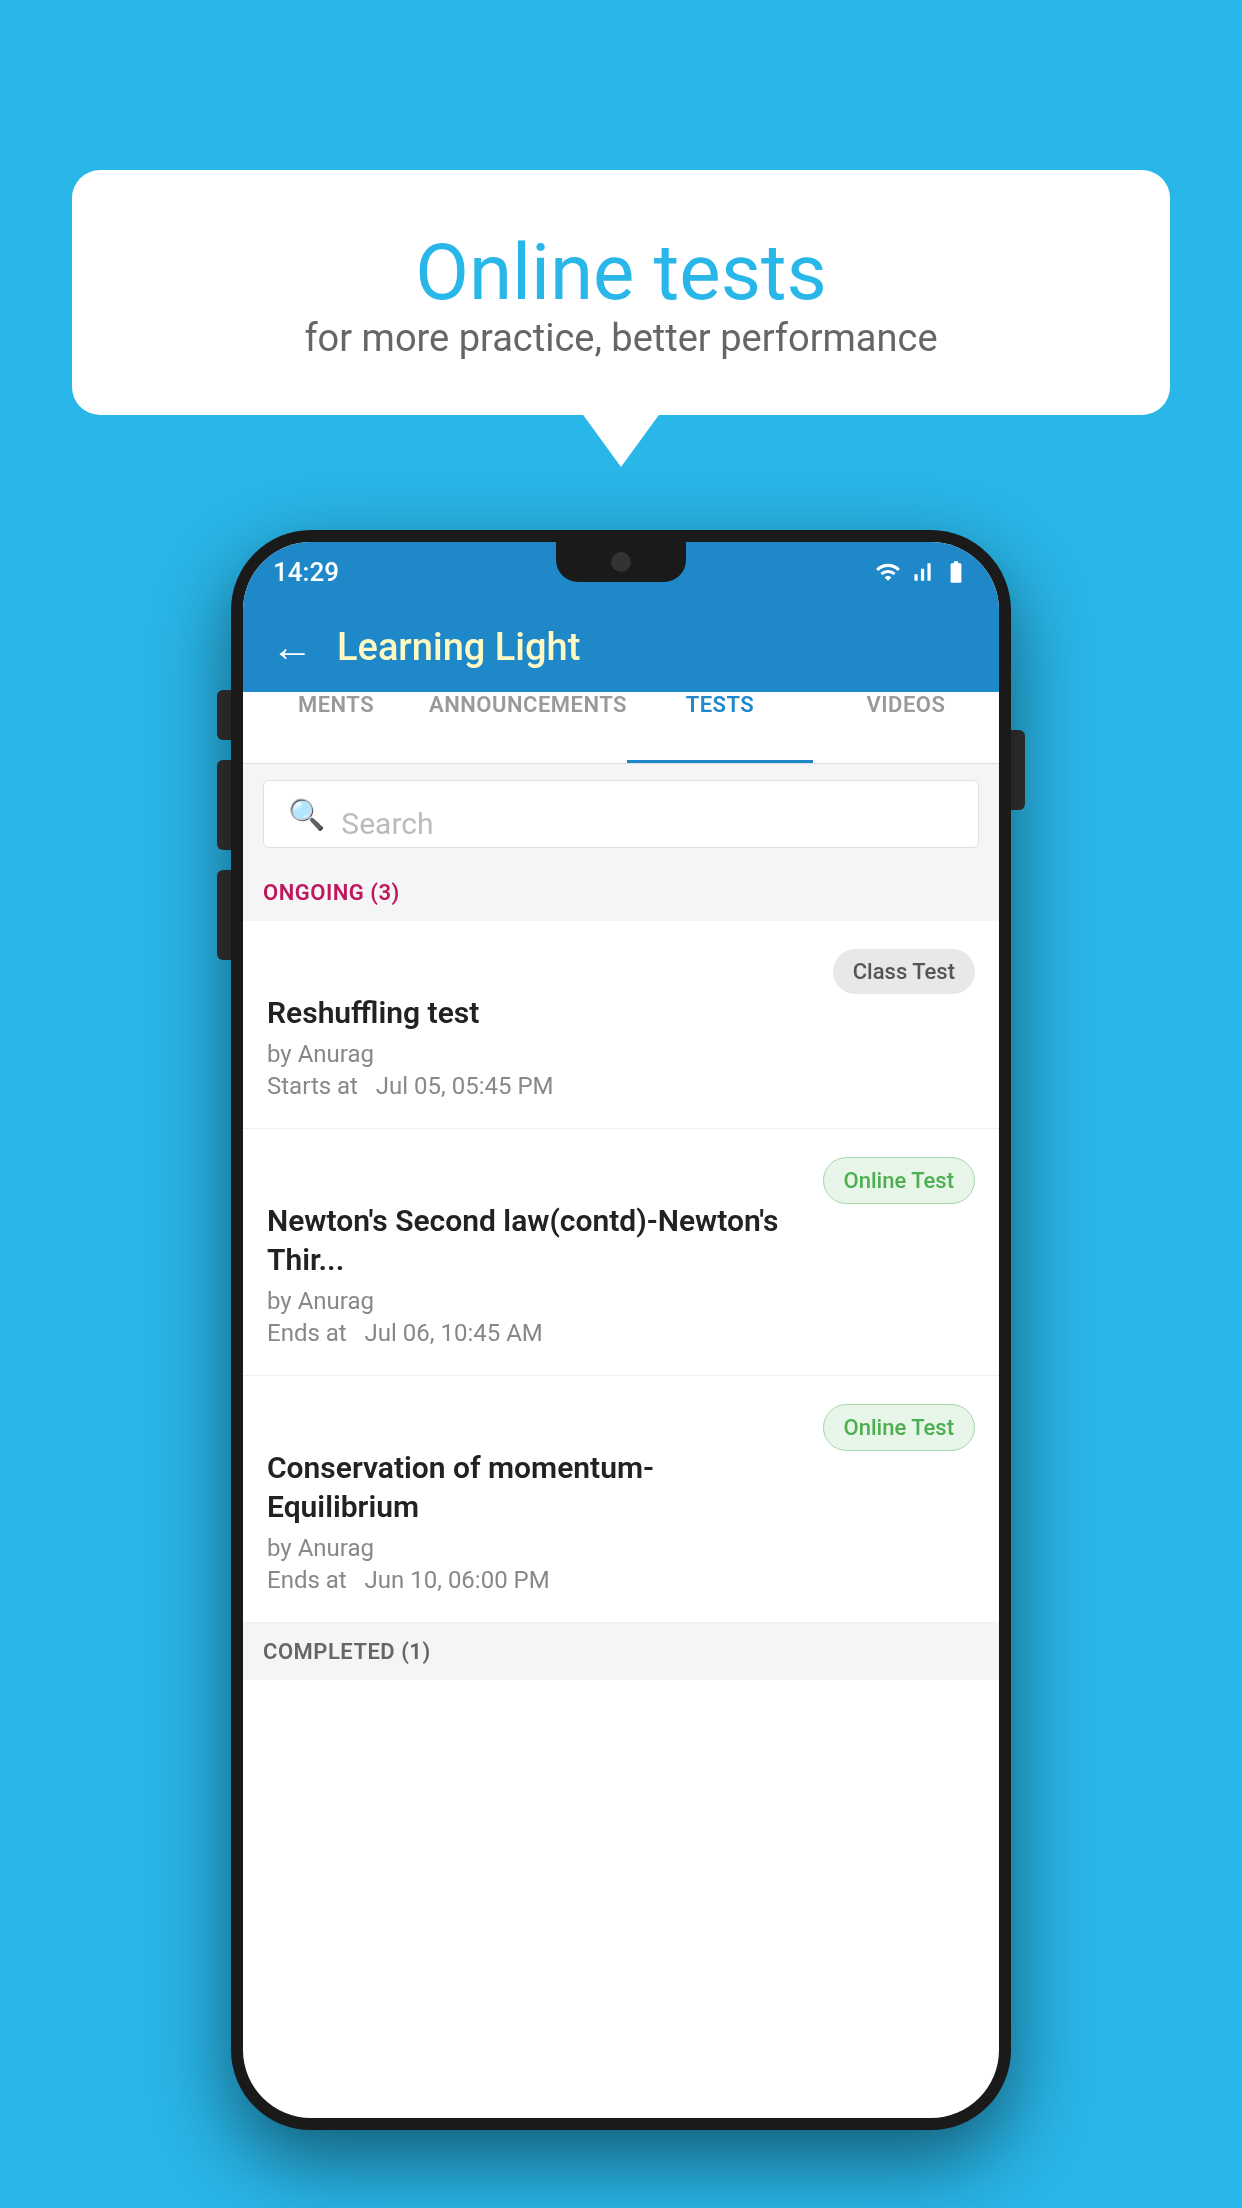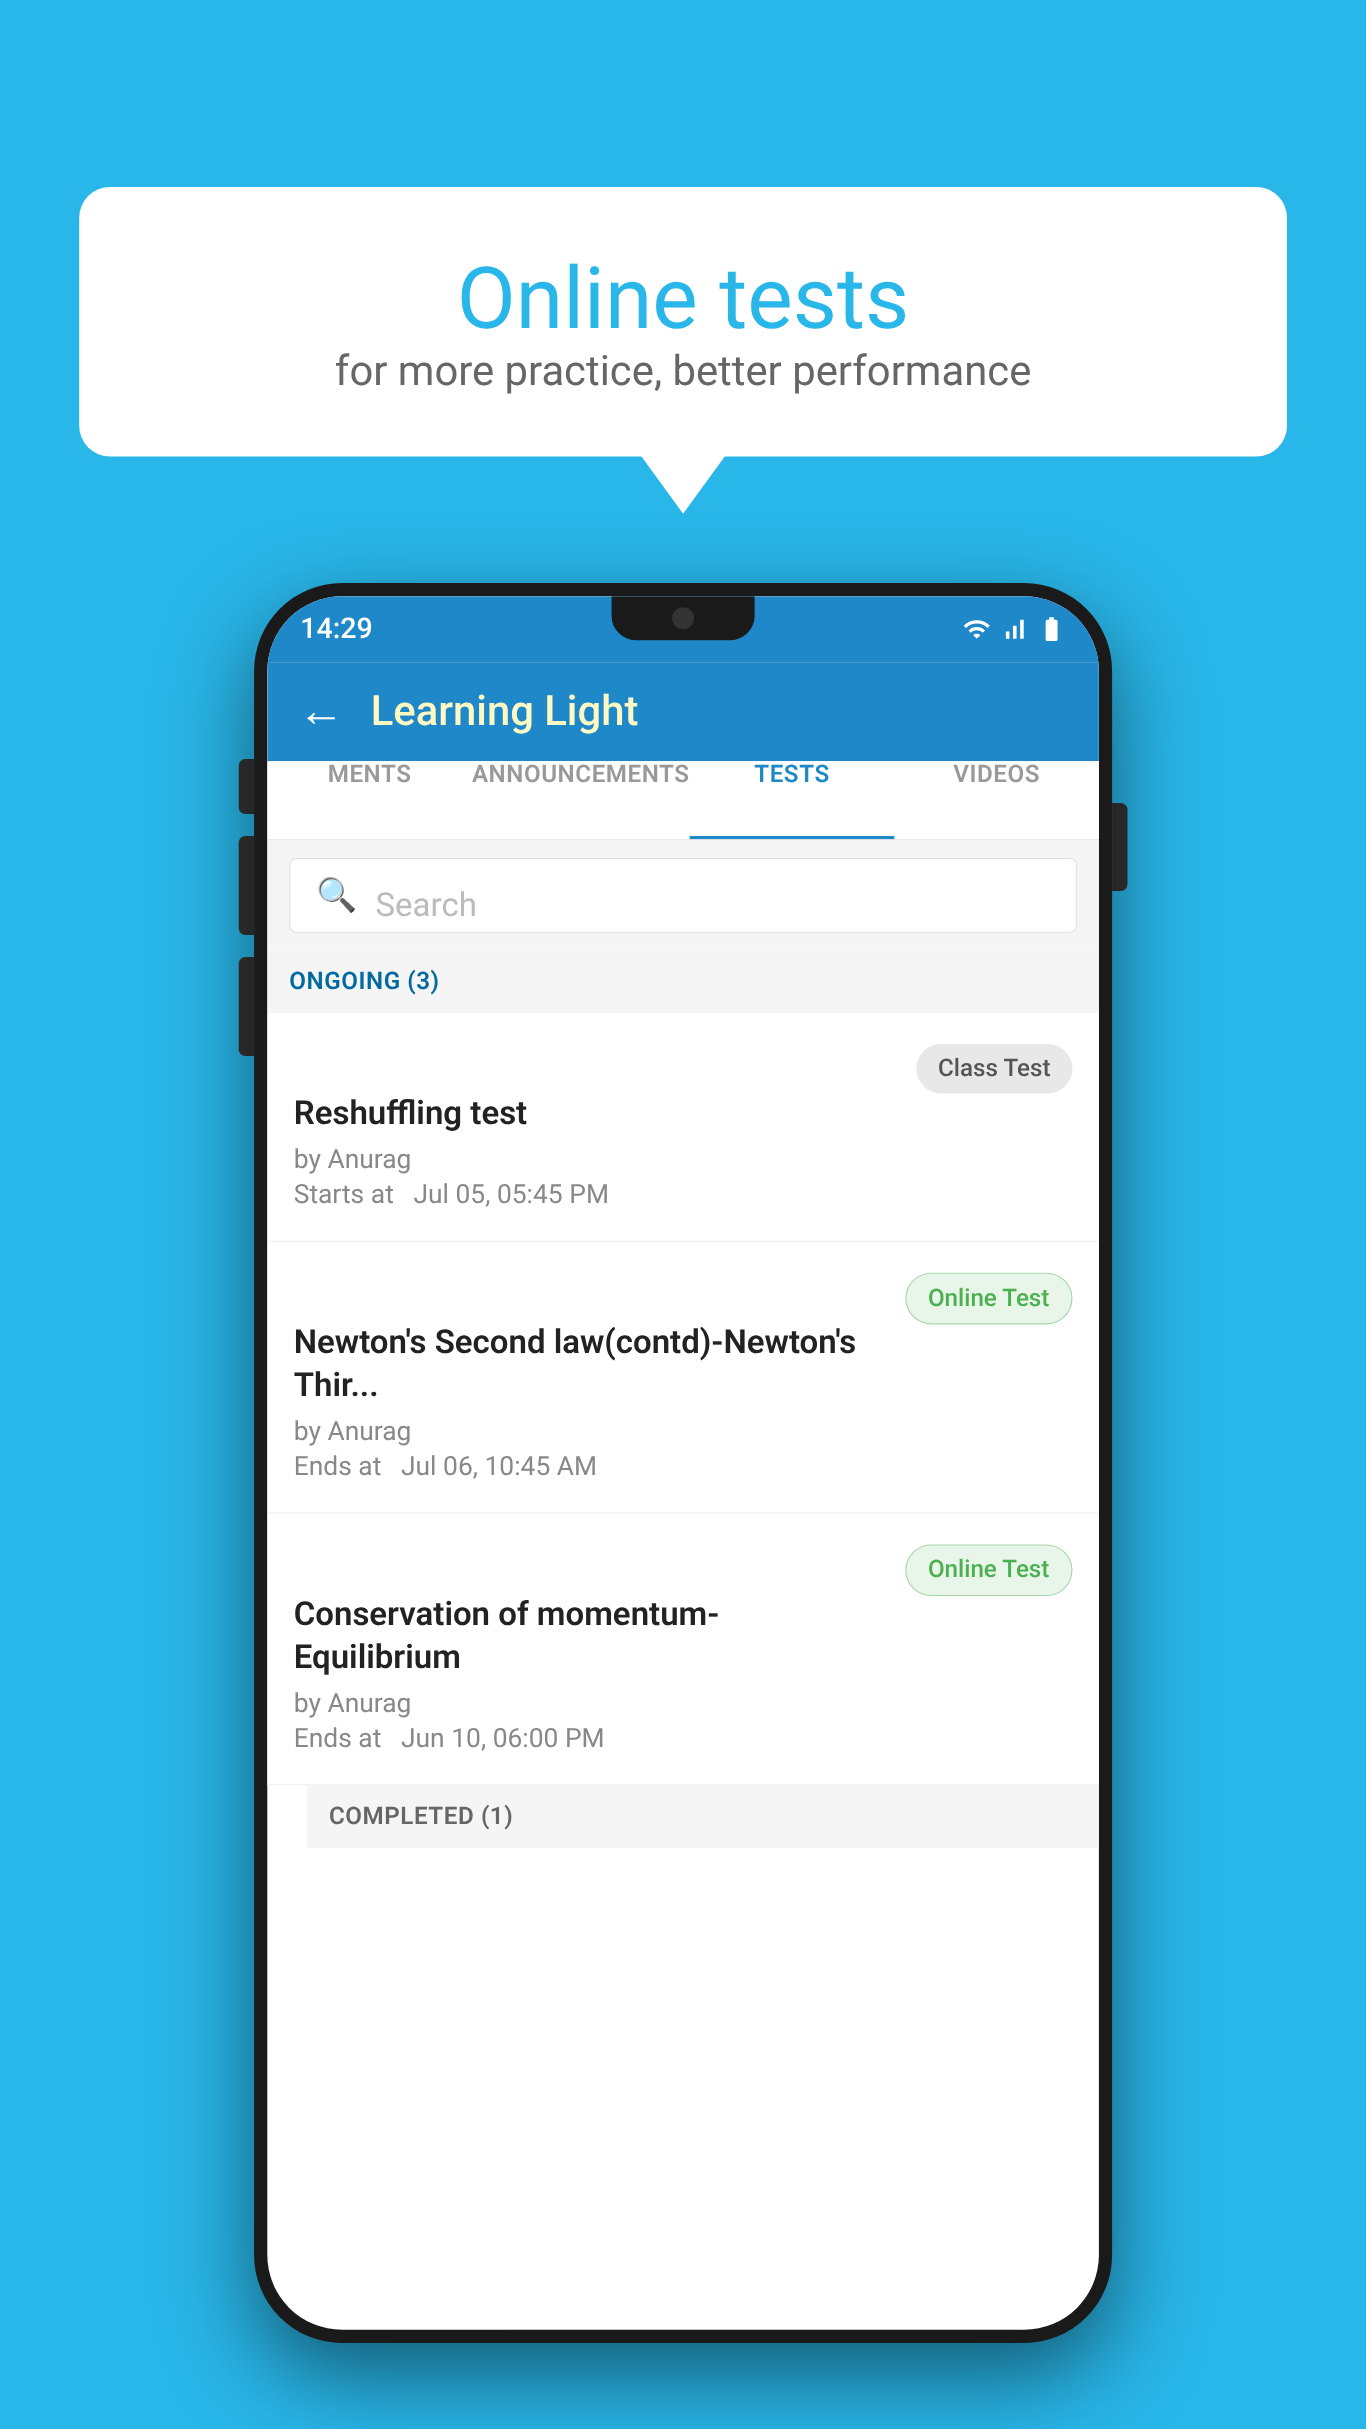--- a/index.html
+++ b/index.html
@@ -219,21 +219,21 @@
       font-size: 30px;
       margin-top: 19px;
     }
 
     
     .section-header {
       background: #f5f5f5;
       padding: 16px 20px;
       font-size: 22px;
       font-weight: 600;
-      color: #0369a1;
+      color: #be185d;
       letter-spacing: 0.5px;
     }
 
     
     .test-list {
       background: white;
     }
 
     .test-item {
       padding: 28px 24px;
@@ -289,21 +289,20 @@
     }
 
     
     .completed-header {
       background: #f5f5f5;
       padding: 16px 20px;
       font-size: 22px;
       font-weight: 600;
       color: #666;
       letter-spacing: 0.5px;
-      margin-left: 36px;
     }
 
     
     .phone-btn-right {
       position: absolute;
       right: -14px;
       top: 200px;
       width: 14px;
       height: 80px;
       background: #333;

